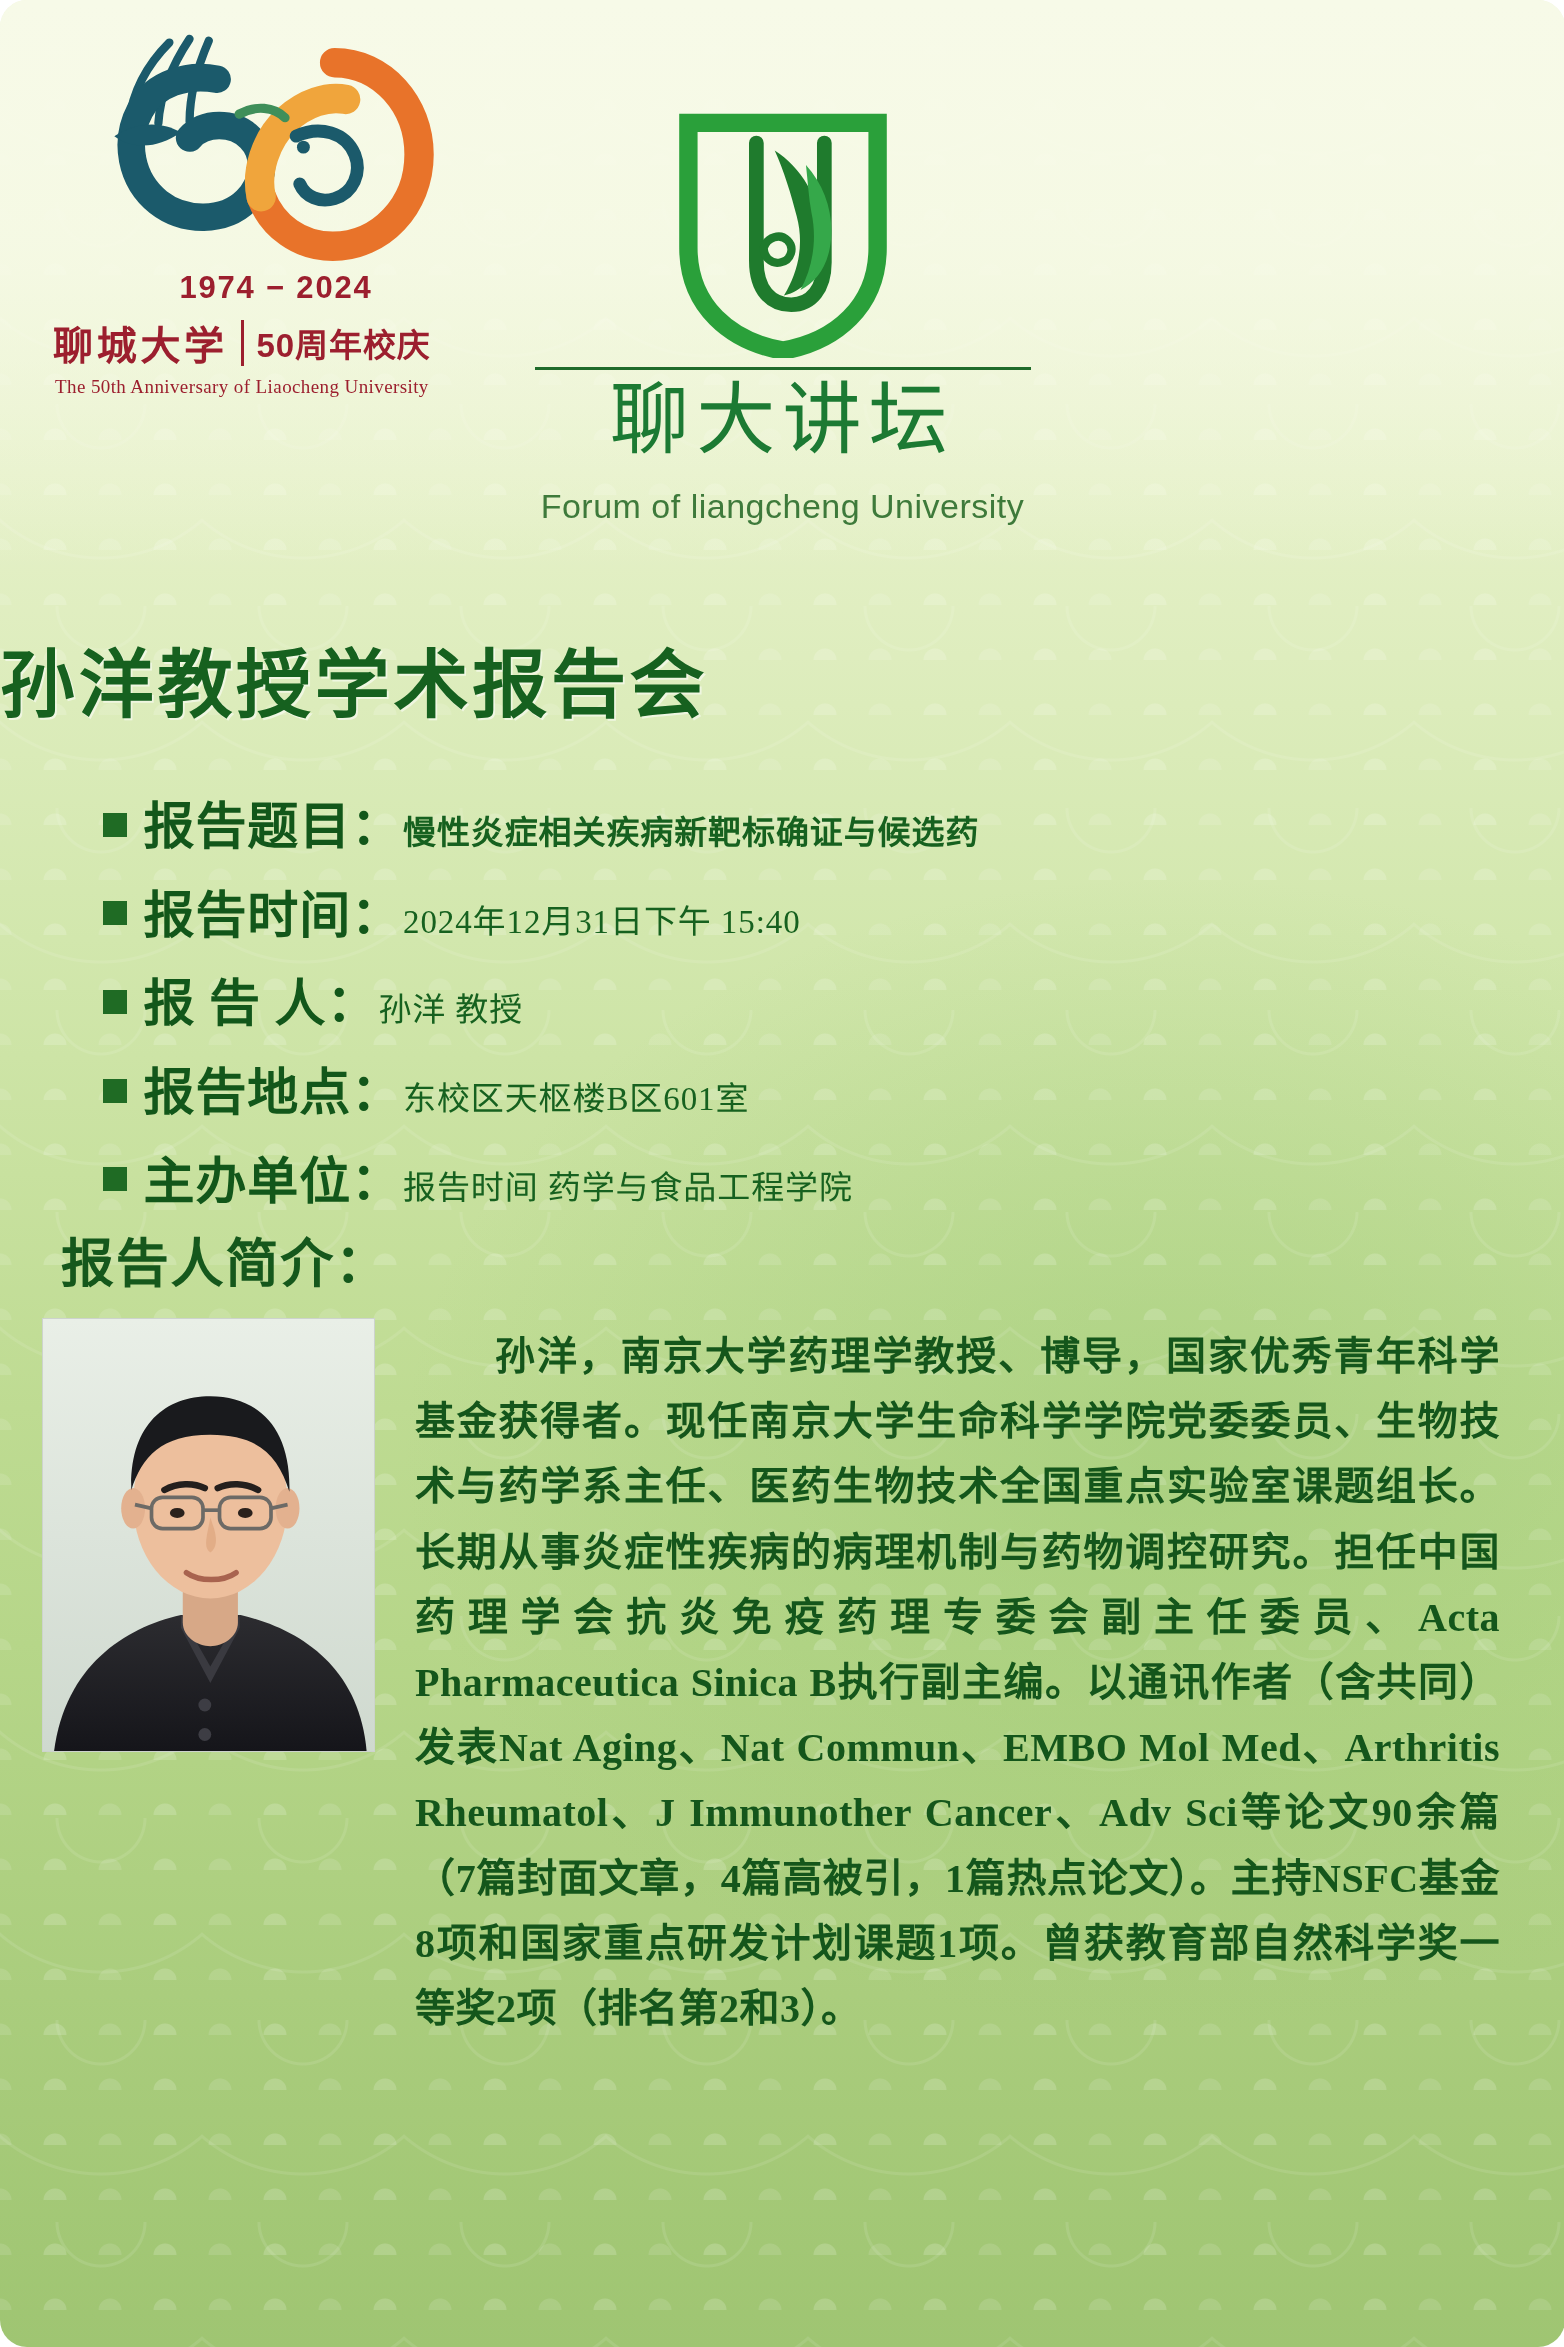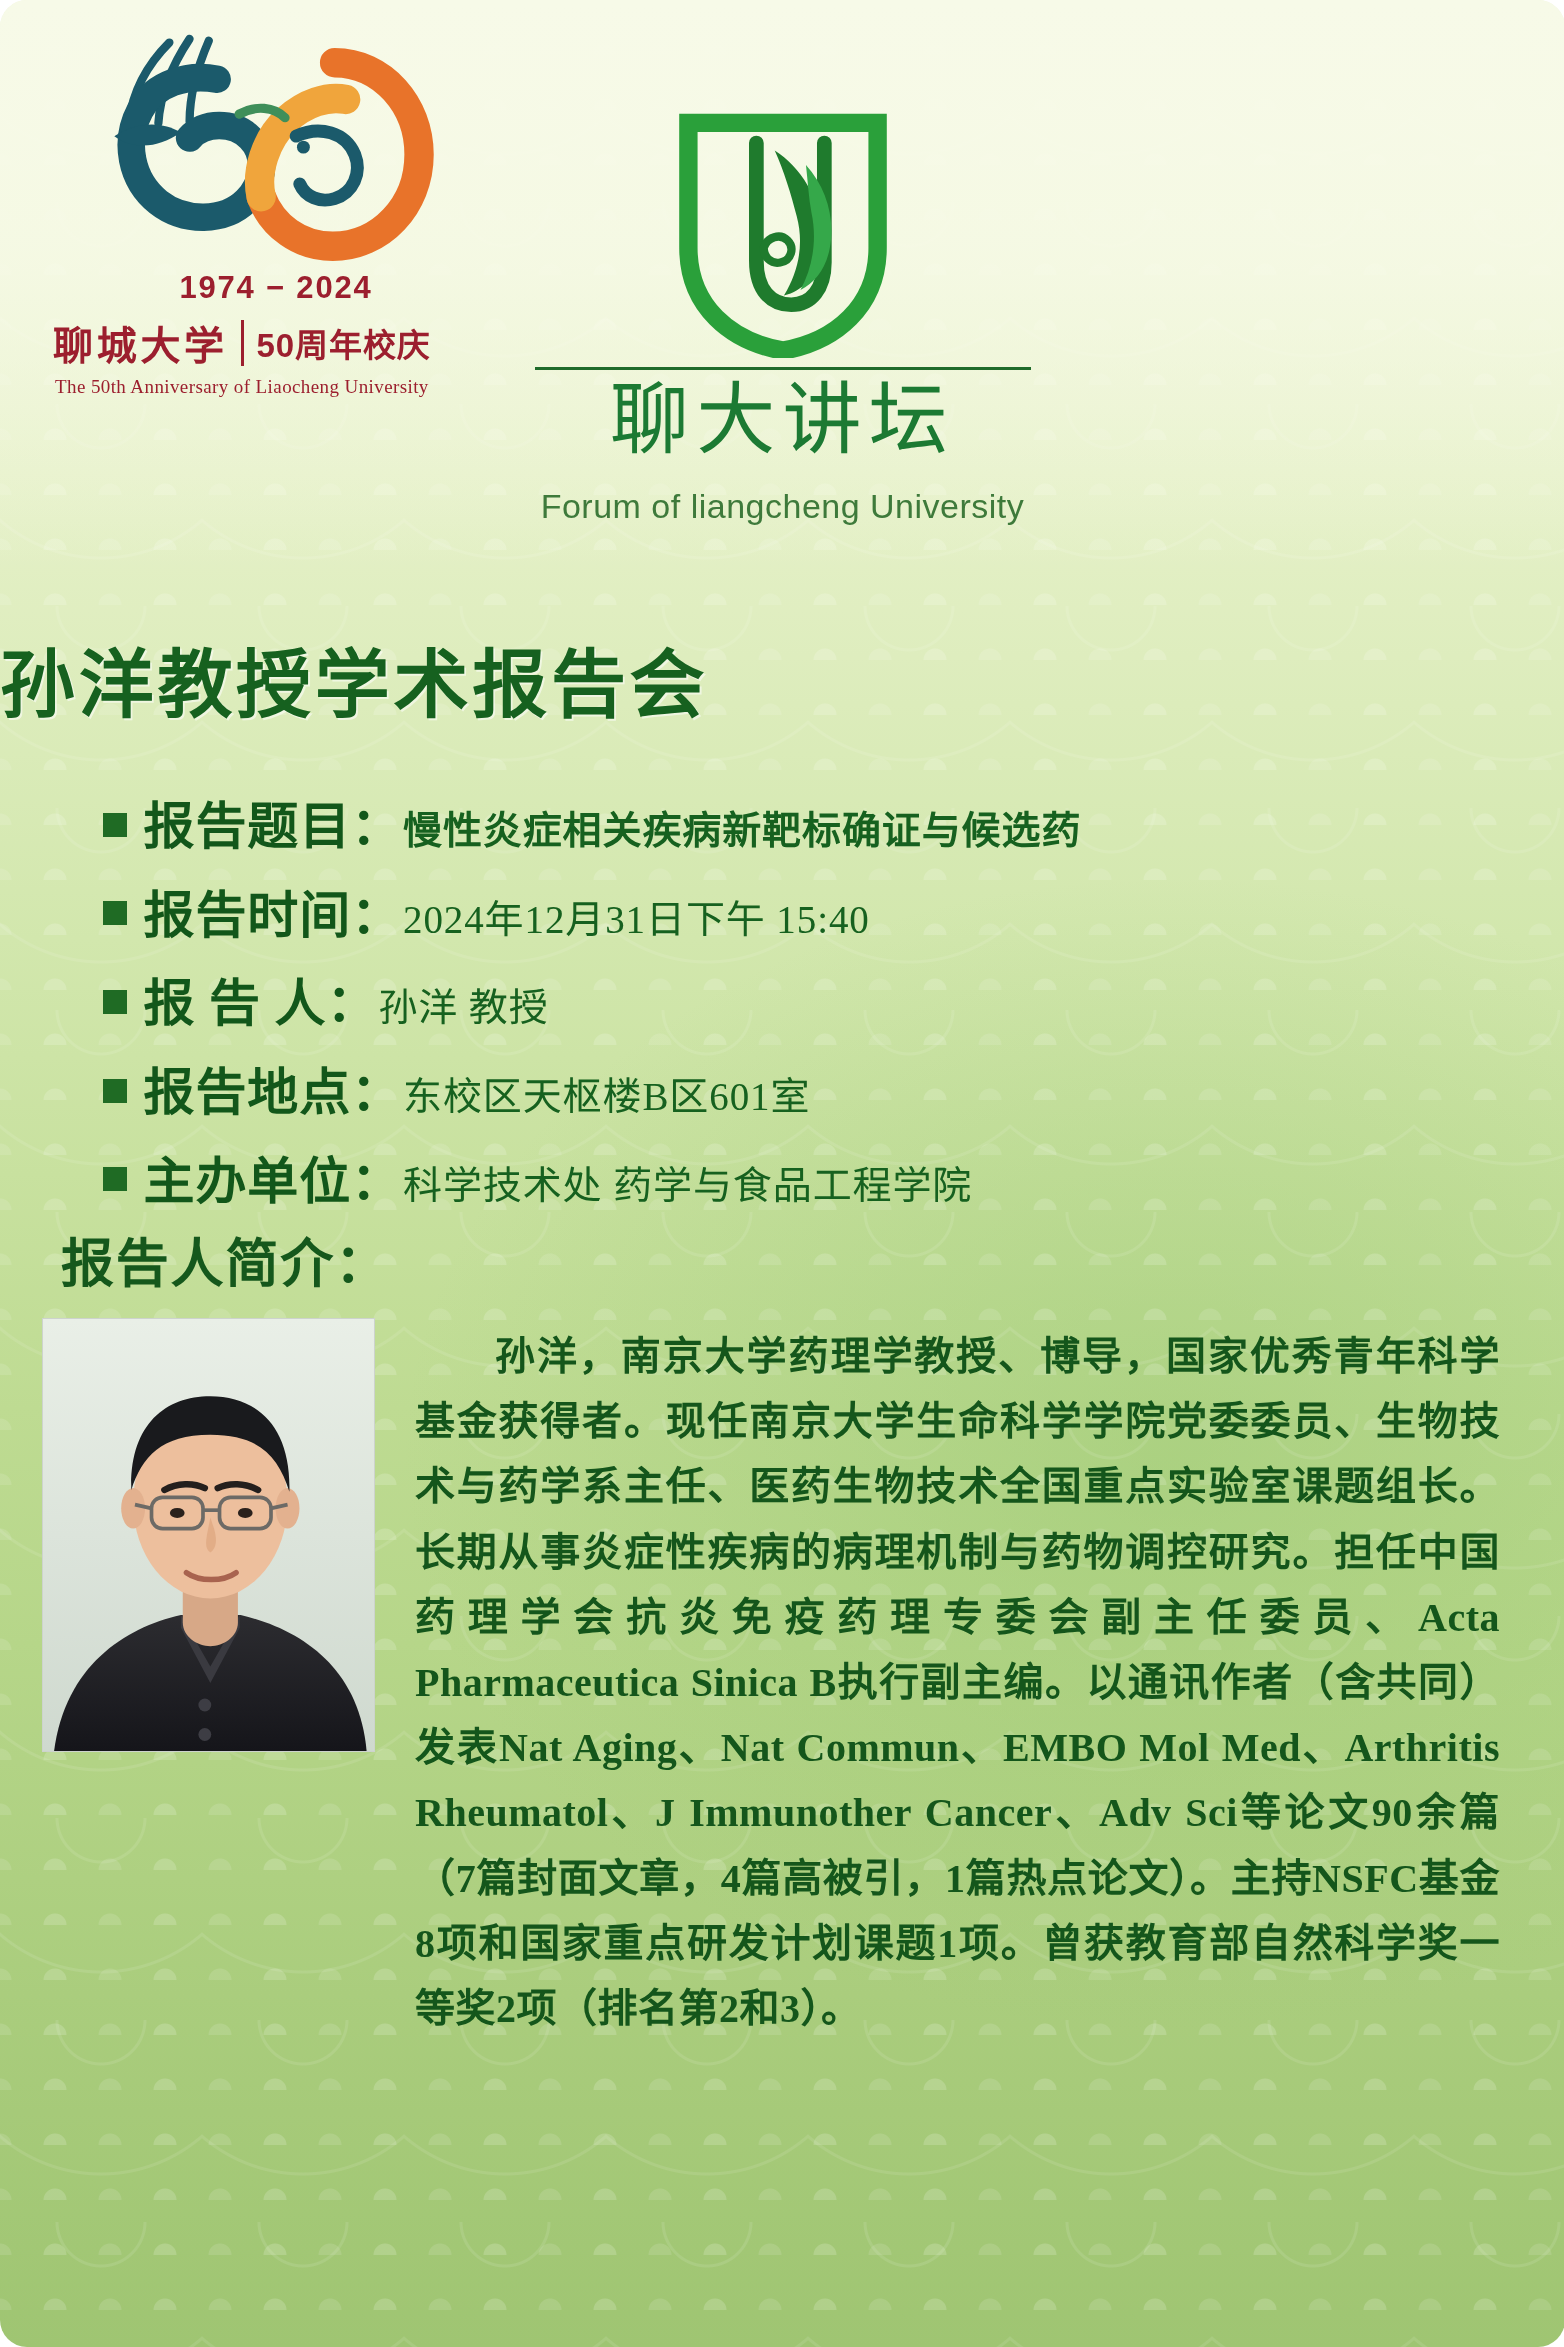--- a/index.html
+++ b/index.html
@@ -195,21 +195,21 @@
   }
   .info-label {
     font-family: "Liberation Serif", serif;
     font-weight: bold;
     font-size: 51px;
     color: #12571a;
     letter-spacing: 0.9px;
   }
   .info-value {
     font-family: "Liberation Serif", serif;
-    font-size: 39px;
+    font-size: 33px;
     color: #16611f;
     letter-spacing: 0.9px;
     font-weight: 500;
   }
   .info-row.r1 .info-value { font-weight: bold; }
 
   
   .bio-heading {
     position: absolute;
     top: 1221px;
@@ -326,21 +326,21 @@
       <span class="info-value">孙洋 教授</span>
     </div>
     <div class="info-row">
       <span class="bullet"></span>
       <span class="info-label">报告地点：</span>
       <span class="info-value">东校区天枢楼B区601室</span>
     </div>
     <div class="info-row">
       <span class="bullet"></span>
       <span class="info-label">主办单位：</span>
-      <span class="info-value">科学技术处    药学与食品工程学院</span>
+      <span class="info-value">报告时间    药学与食品工程学院</span>
     </div>
   </div>
 
   <div class="bio-heading">报告人简介：</div>
 
   <div class="portrait">
     <svg viewBox="0 0 360 470">
       <defs>
         <linearGradient id="bgp" x1="0" y1="0" x2="0" y2="1">
           <stop offset="0%" stop-color="#e9efe7"></stop>

